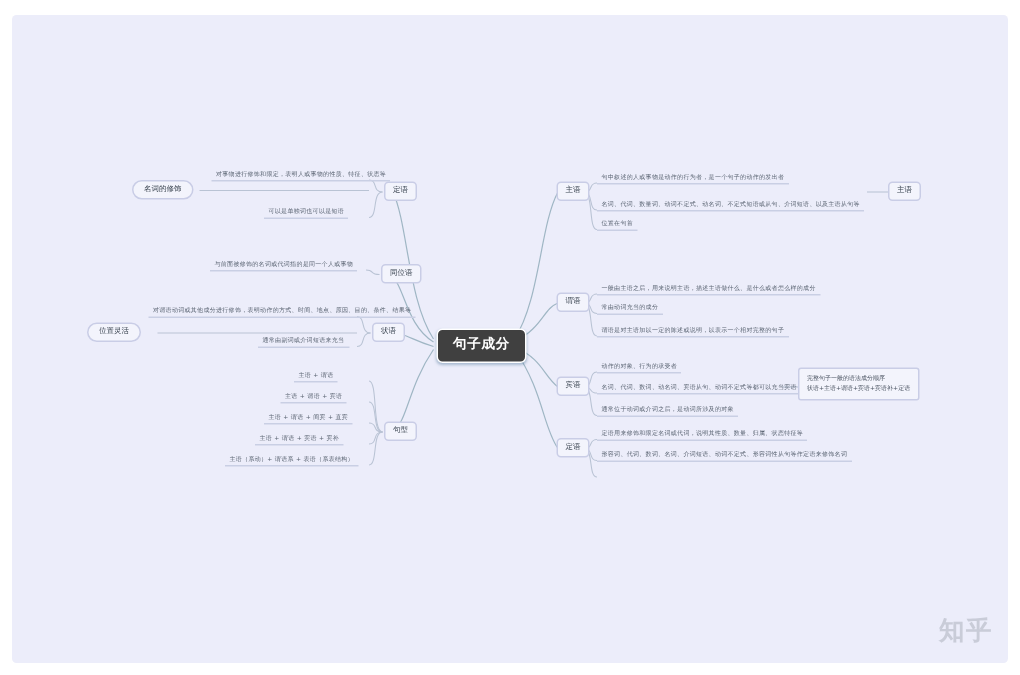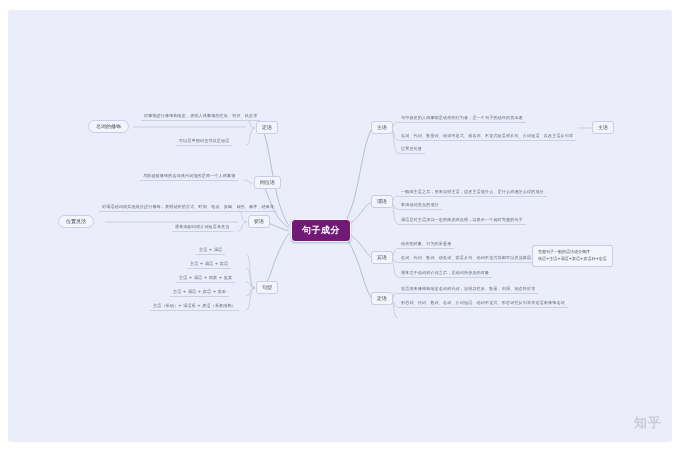--- a/index.html
+++ b/index.html
@@ -7,21 +7,21 @@
        font-family:"DejaVu Sans","Liberation Sans",sans-serif;}
   #stage{position:relative;width:680px;height:450px;background:#ffffff;}
   #canvas{position:absolute;left:8px;top:10px;width:664px;height:432px;
           background:#ecedfa;border-radius:3px;}
   #edges{position:absolute;left:0;top:0;width:680px;height:450px;pointer-events:none;}
 
   .node{position:absolute;box-sizing:border-box;white-space:nowrap;
         color:#2f3b45;line-height:1;}
 
   
-  .root{background:#701a75;color:#ffffff;border-radius:4px;
+  .root{background:#404040;color:#ffffff;border-radius:4px;
         font-size:9px;font-weight:bold;letter-spacing:.5px;
         padding:6px 10px;box-shadow:0 1px 2px rgba(40,90,130,.35);
         border:1px solid #ffffff;}
 
   
   .lvl1{background:#f3f4fc;border:1px solid #c9cde6;border-radius:3px;
         font-size:5px;padding:3px 5px;color:#3a4450;}
 
   
   .cat{background:#f3f4fc;border:1px solid #c9cde6;border-radius:9px;
@@ -31,21 +31,21 @@
   .leaf{font-size:4px;color:#5a6472;border-bottom:1px solid #c9cfe4;
         padding:0 3px 2px 3px;letter-spacing:.2px;}
 
   
   .note{background:#f3f4fc;border:1px solid #c9cde6;border-radius:2px;
         font-size:4px;color:#4a5361;padding:3px 5px;line-height:1.7;
         white-space:normal;}
   .note div{white-space:nowrap;}
 
   
-  .wm{position:absolute;right:18px;bottom:18px;font-size:13px;
+  .wm{position:absolute;right:18px;bottom:18px;font-size:17px;
       color:#c9ccd8;font-weight:bold;letter-spacing:1px;
       font-family:"DejaVu Sans","Liberation Sans",sans-serif;}
 </style>
 </head>
 <body>
 
 <div id="stage">
   <div id="canvas"></div>
 
   <svg id="edges">

